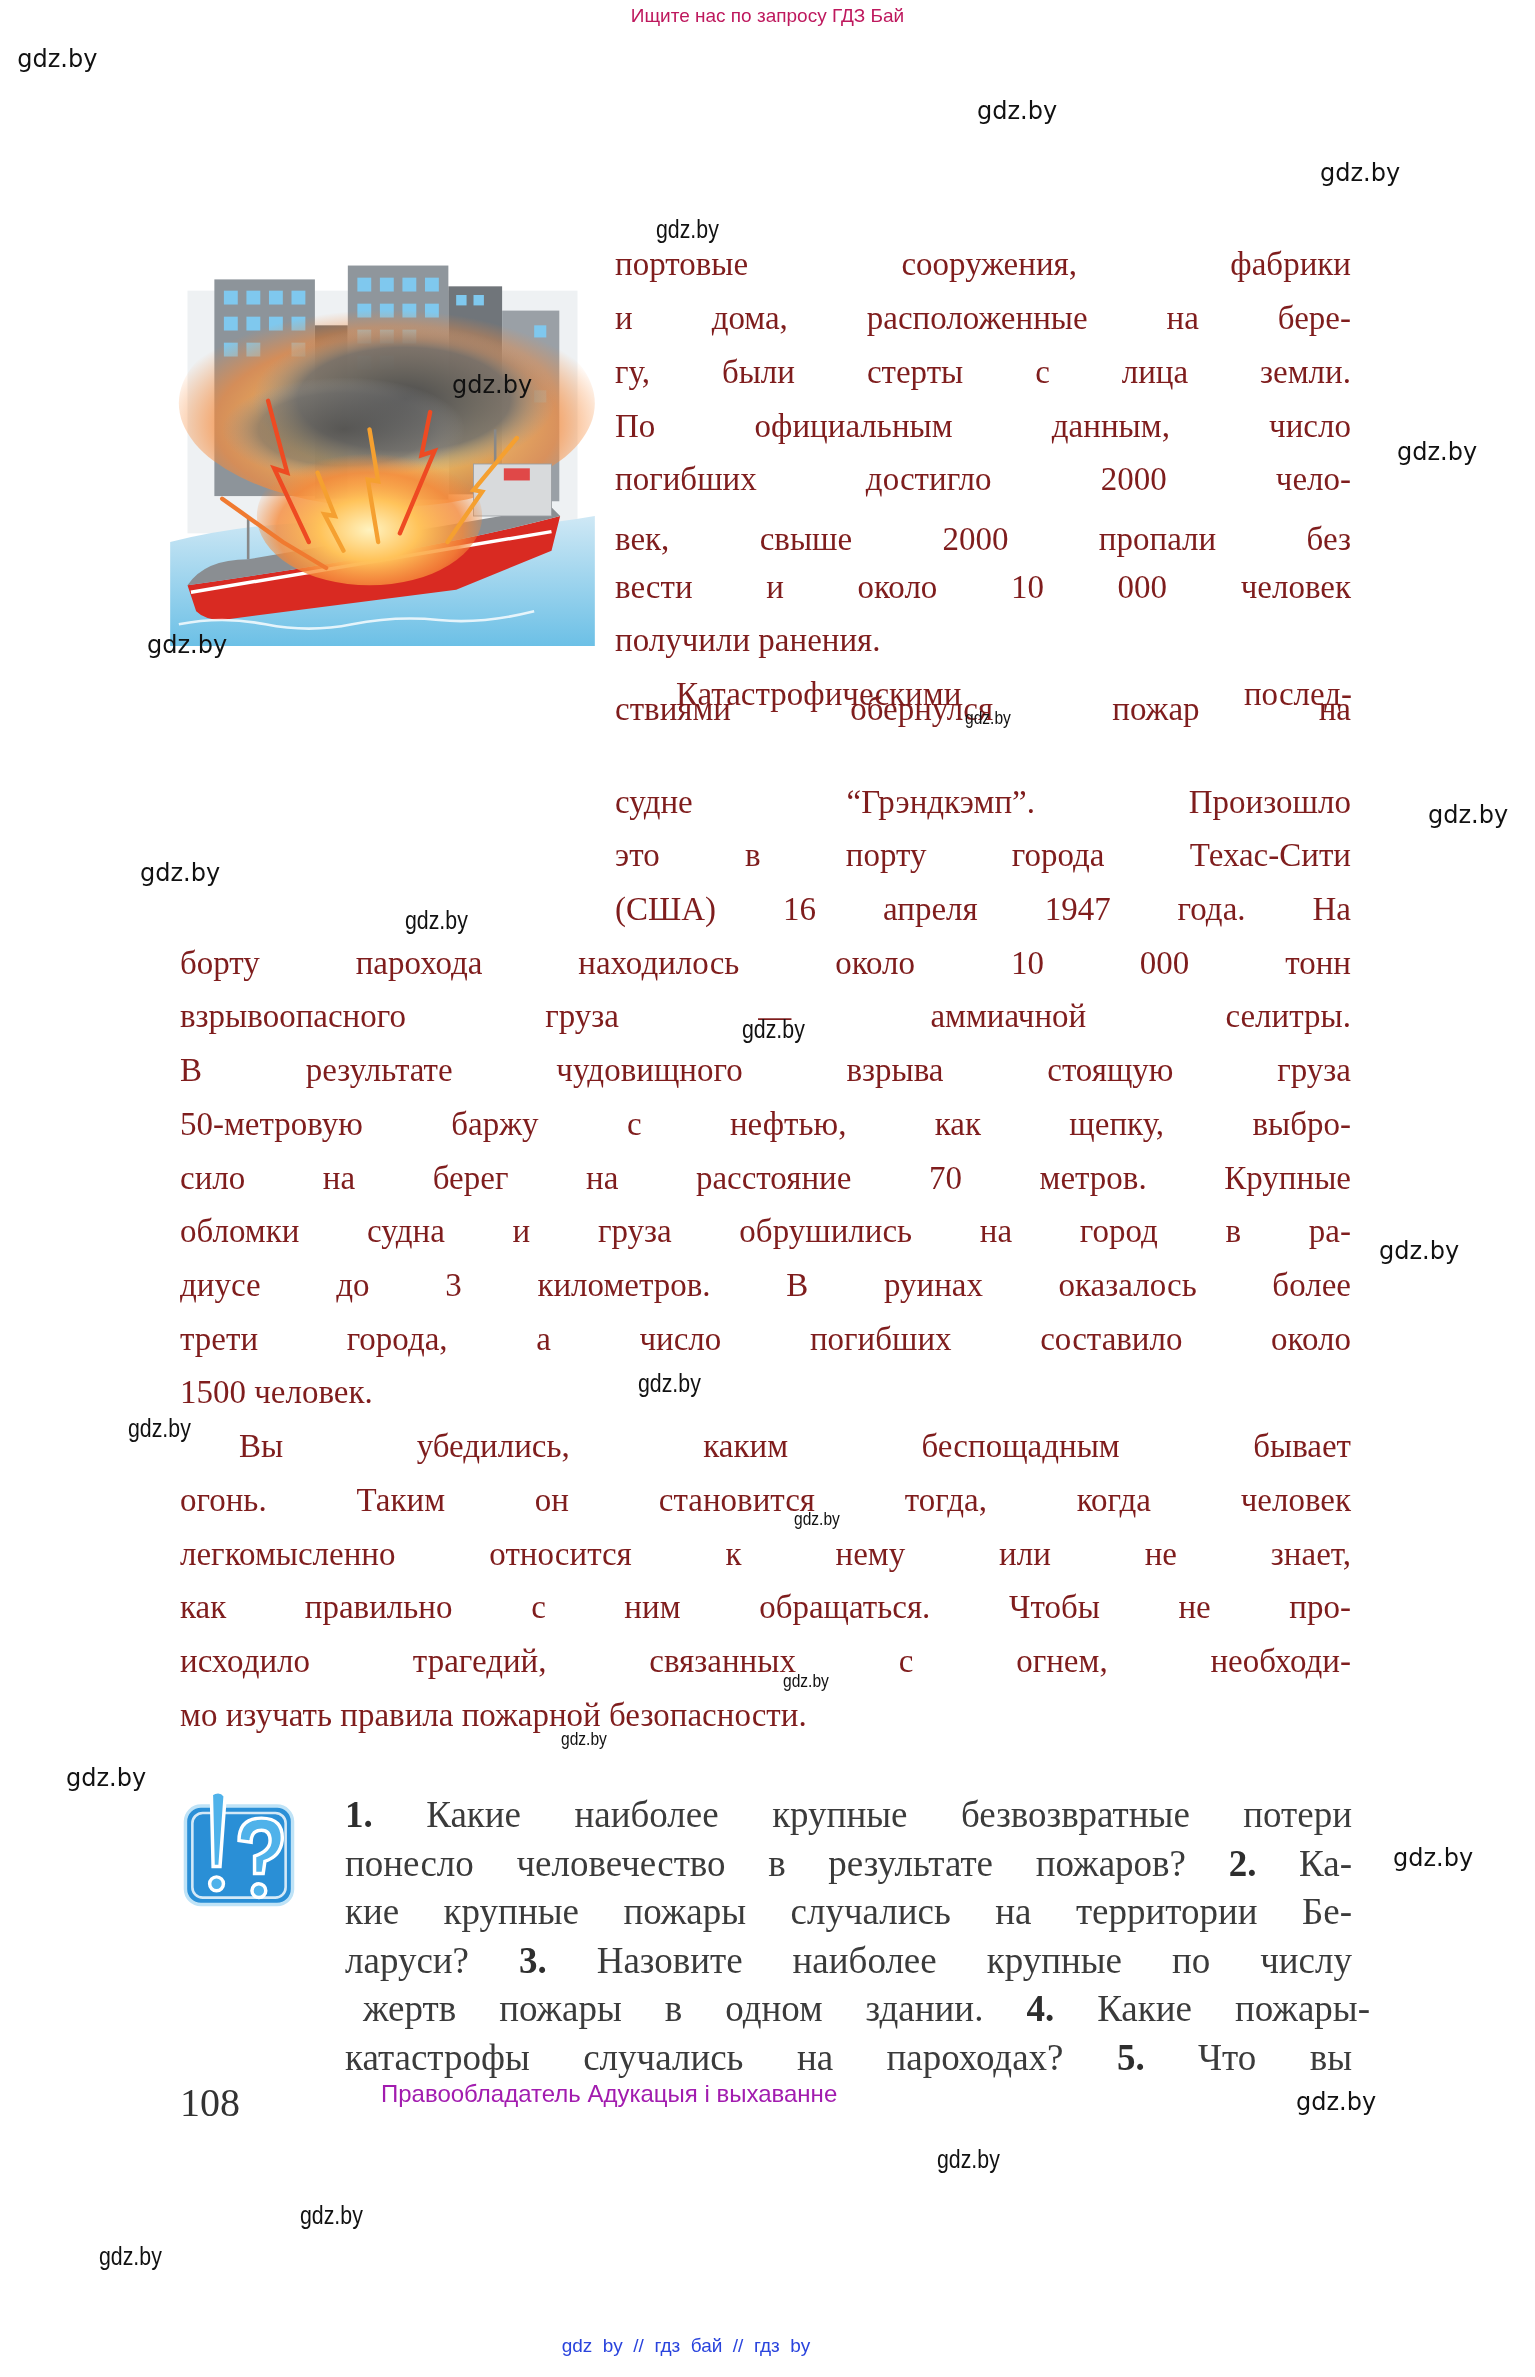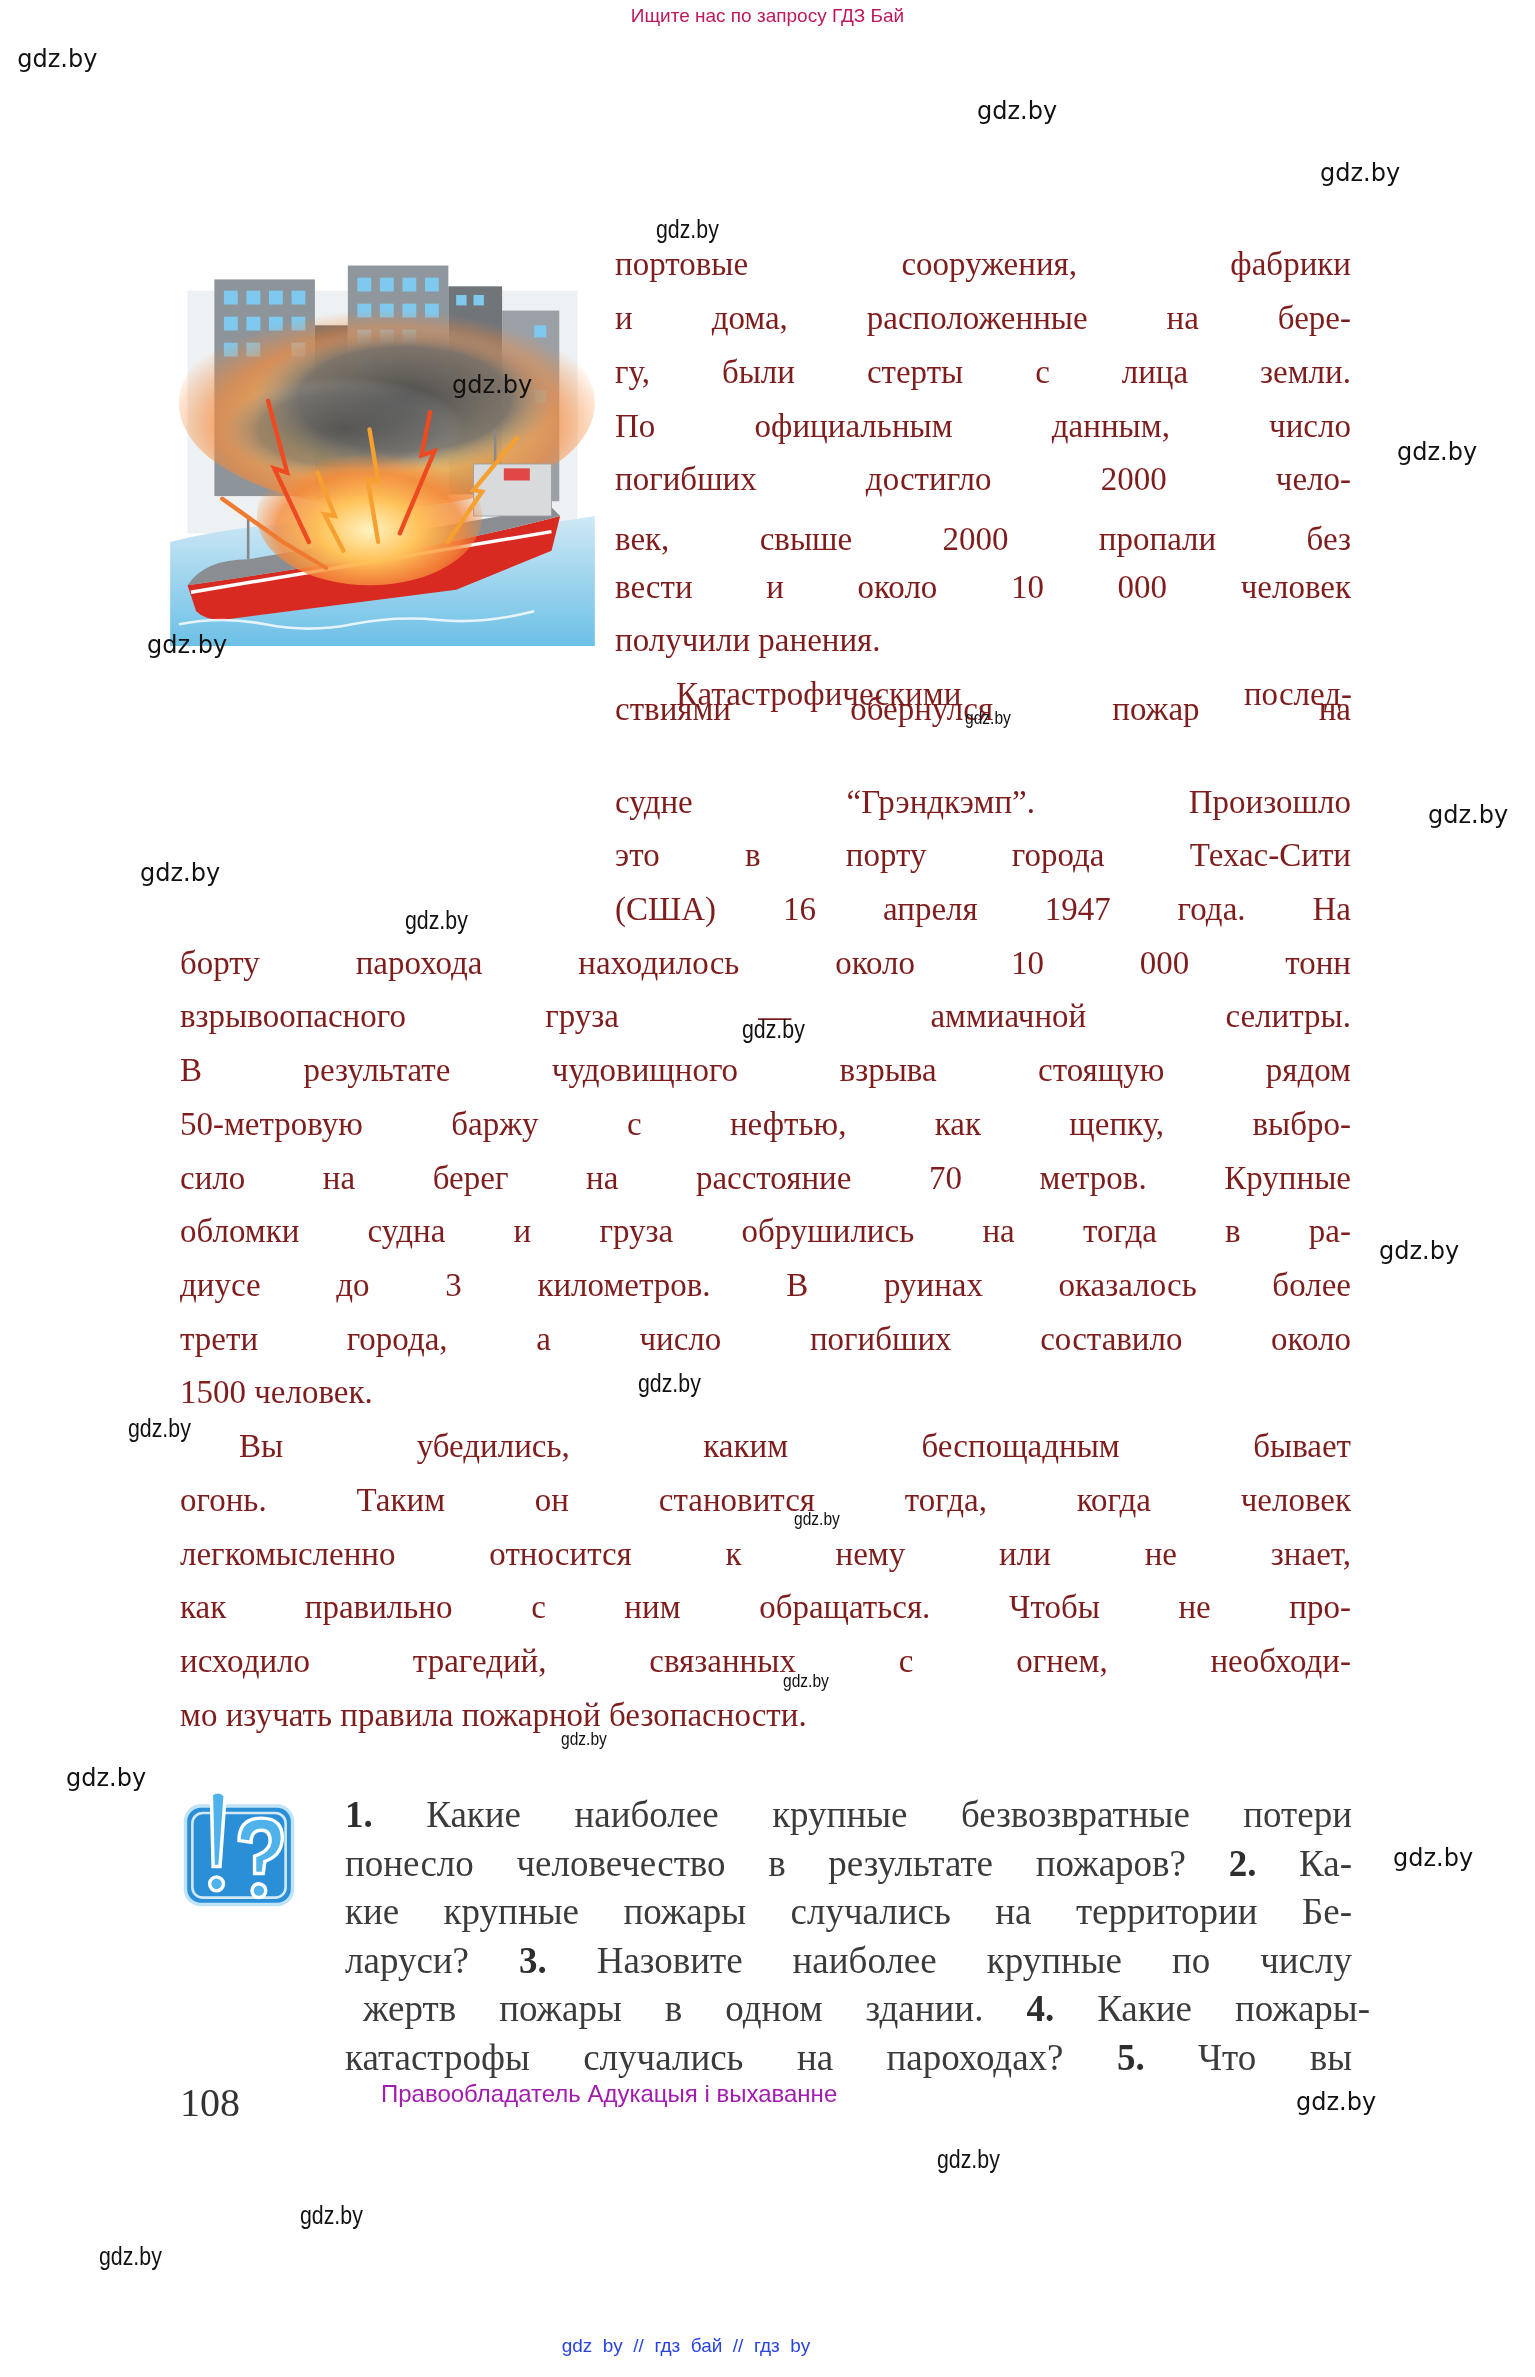--- a/index.html
+++ b/index.html
@@ -122,24 +122,24 @@
 <div class="abs line" style="left:615px; top:560px; width:736px;">вести и около 10 000 человек</div>
 <div class="abs line last" style="left:615px; top:613px; width:736px;">получили ранения.</div>
 <div class="abs line" style="left:676px; top:667px; width:676px;">Катастрофическими послед-</div>
 <div class="abs line" style="left:615px; top:682px; width:736px;">ствиями обернулся пожар на</div>
 <div class="abs line" style="left:615px; top:775px; width:736px;">судне “Грэндкэмп”. Произошло</div>
 <div class="abs line" style="left:615px; top:828px; width:736px;">это в порту города Техас-Сити</div>
 <div class="abs line" style="left:615px; top:882px; width:736px;">(США) 16 апреля 1947 года. На</div>
 
 <div class="abs line" style="left:180px; top:936px; width:1171px;">борту парохода находилось около 10 000 тонн</div>
 <div class="abs line" style="left:180px; top:989px; width:1171px;">взрывоопасного груза — аммиачной селитры.</div>
-<div class="abs line" style="left:180px; top:1043px; width:1171px;">В результате чудовищного взрыва стоящую рядом</div>
+<div class="abs line" style="left:180px; top:1043px; width:1171px;">В результате чудовищного взрыва стоящую груза</div>
 <div class="abs line" style="left:180px; top:1097px; width:1171px;">50-метровую баржу с нефтью, как щепку, выбро-</div>
 <div class="abs line" style="left:180px; top:1151px; width:1171px;">сило на берег на расстояние 70 метров. Крупные</div>
-<div class="abs line" style="left:180px; top:1204px; width:1171px;">обломки судна и груза обрушились на тогда в ра-</div>
+<div class="abs line" style="left:180px; top:1204px; width:1171px;">обломки судна и груза обрушились на город в ра-</div>
 <div class="abs line" style="left:180px; top:1258px; width:1171px;">диусе до 3 километров. В руинах оказалось более</div>
 <div class="abs line" style="left:180px; top:1312px; width:1171px;">трети города, а число погибших составило около</div>
 <div class="abs line last" style="left:180px; top:1365px; width:1171px;">1500 человек.</div>
 
 <div class="abs line" style="left:239px; top:1419px; width:1112px;">Вы убедились, каким беспощадным бывает</div>
 <div class="abs line" style="left:180px; top:1473px; width:1171px;">огонь. Таким он становится тогда, когда человек</div>
 <div class="abs line" style="left:180px; top:1527px; width:1171px;">легкомысленно относится к нему или не знает,</div>
 <div class="abs line" style="left:180px; top:1580px; width:1171px;">как правильно с ним обращаться. Чтобы не про-</div>
 <div class="abs line" style="left:180px; top:1634px; width:1171px;">исходило трагедий, связанных с огнем, необходи-</div>
 <div class="abs line last" style="left:180px; top:1688px; width:1171px;">мо изучать правила пожарной безопасности.</div>

